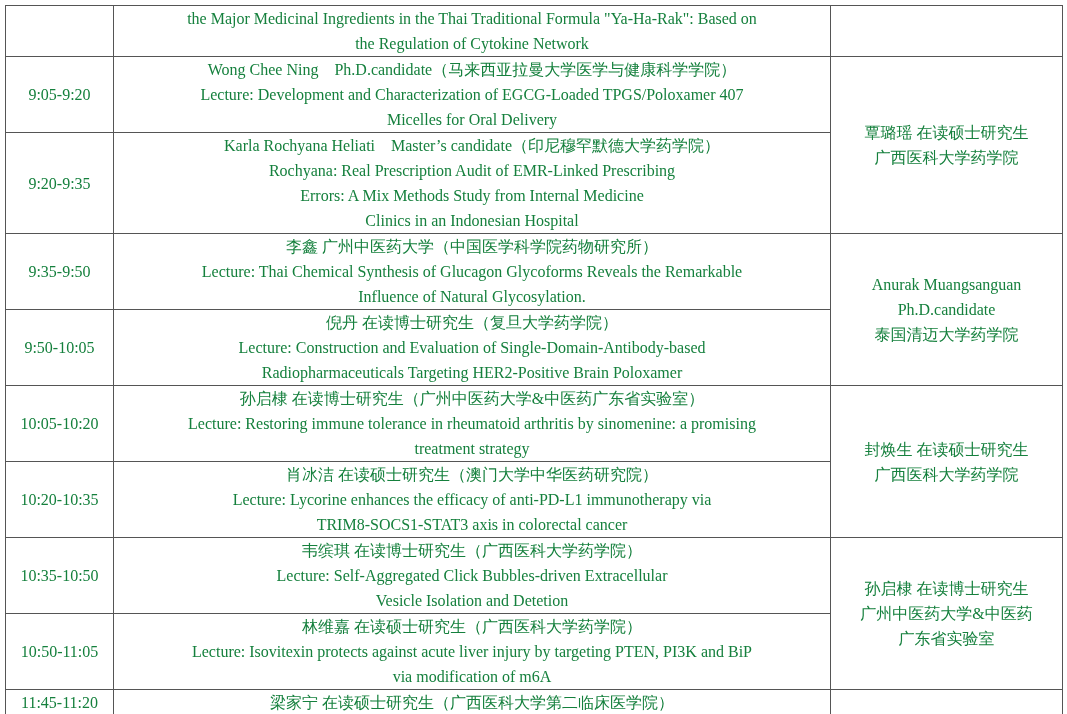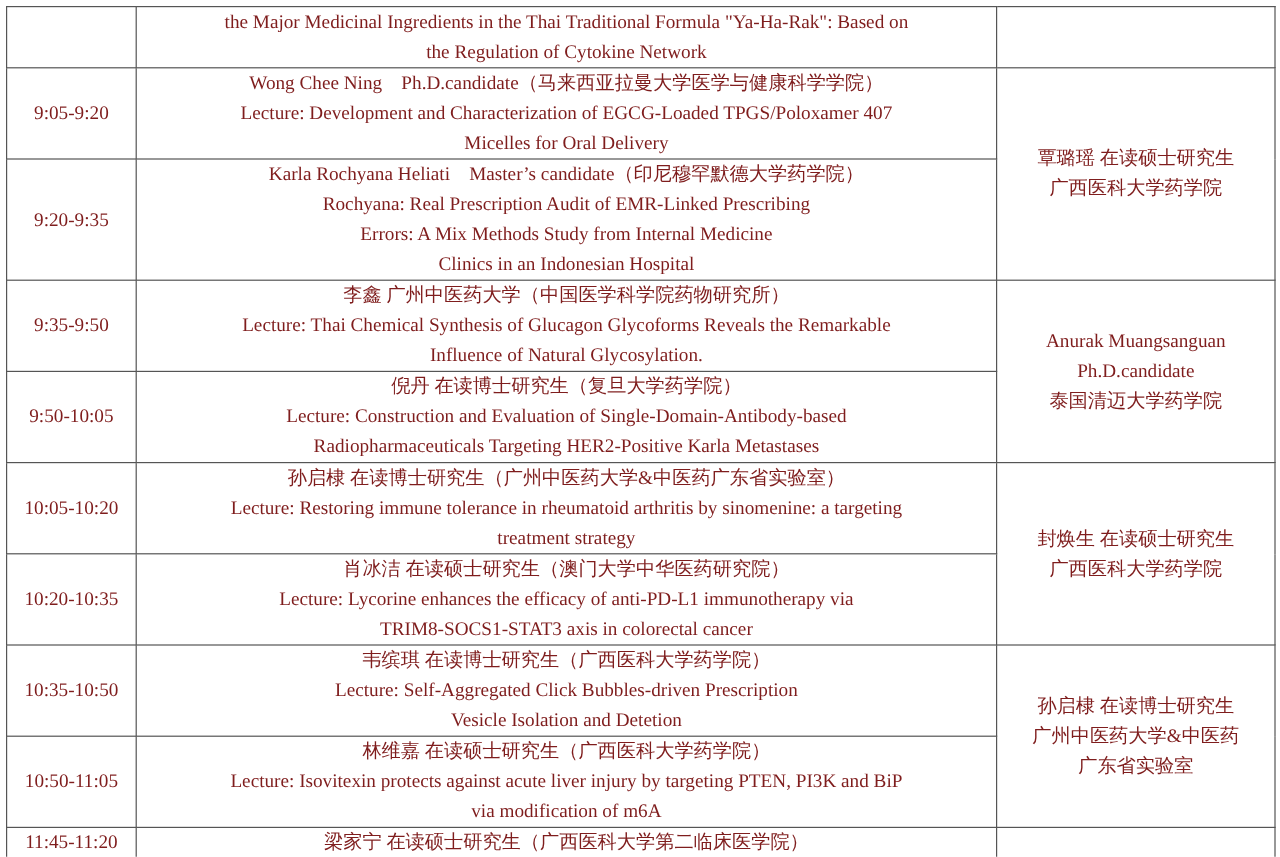--- a/index.html
+++ b/index.html
@@ -9,21 +9,21 @@
     width: 1067px;
     height: 714px;
     overflow: hidden;
   }
   .page {
     box-sizing: border-box;
     width: 1067px;
     height: 714px;
     padding: 5px 5px 0 5px;
     font-family: "Liberation Serif", "DejaVu Serif", serif;
-    color: #7f1d1d;
+    color: #15803d;
   }
   table.schedule {
     border-collapse: collapse;
     table-layout: fixed;
     width: 1057px;
   }
   td {
     border: 1px solid #555555;
     text-align: center;
     vertical-align: middle;
@@ -94,29 +94,29 @@
           <span class="line">Ph.D.candidate</span>
           <span class="line">泰国清迈大学药学院</span>
         </td>
       </tr>
 
       <tr style="height:76px;">
         <td>9:50-10:05</td>
         <td>
           <span class="line">倪丹 在读博士研究生（复旦大学药学院）</span>
           <span class="line">Lecture: Construction and Evaluation of Single-Domain-Antibody-based</span>
-          <span class="line">Radiopharmaceuticals Targeting HER2-Positive Karla Metastases</span>
+          <span class="line">Radiopharmaceuticals Targeting HER2-Positive Brain Poloxamer</span>
         </td>
       </tr>
 
       <tr style="height:75px;">
         <td>10:05-10:20</td>
         <td>
           <span class="line">孙启棣 在读博士研究生（广州中医药大学&amp;中医药广东省实验室）</span>
-          <span class="line">Lecture: Restoring immune tolerance in rheumatoid arthritis by sinomenine: a targeting</span>
+          <span class="line">Lecture: Restoring immune tolerance in rheumatoid arthritis by sinomenine: a promising</span>
           <span class="line">treatment strategy</span>
         </td>
         <td rowspan="2">
           <span class="line">封焕生 在读硕士研究生</span>
           <span class="line">广西医科大学药学院</span>
         </td>
       </tr>
 
       <tr style="height:75px;">
         <td>10:20-10:35</td>
@@ -124,21 +124,21 @@
           <span class="line">肖冰洁 在读硕士研究生（澳门大学中华医药研究院）</span>
           <span class="line">Lecture: Lycorine enhances the efficacy of anti-PD-L1 immunotherapy via</span>
           <span class="line">TRIM8-SOCS1-STAT3 axis in colorectal cancer</span>
         </td>
       </tr>
 
       <tr style="height:74px;">
         <td>10:35-10:50</td>
         <td>
           <span class="line">韦缤琪 在读博士研究生（广西医科大学药学院）</span>
-          <span class="line">Lecture: Self-Aggregated Click Bubbles-driven Prescription</span>
+          <span class="line">Lecture: Self-Aggregated Click Bubbles-driven Extracellular</span>
           <span class="line">Vesicle Isolation and Detetion</span>
         </td>
         <td rowspan="2">
           <span class="line">孙启棣 在读博士研究生</span>
           <span class="line">广州中医药大学&amp;中医药</span>
           <span class="line">广东省实验室</span>
         </td>
       </tr>
 
       <tr style="height:75px;">

